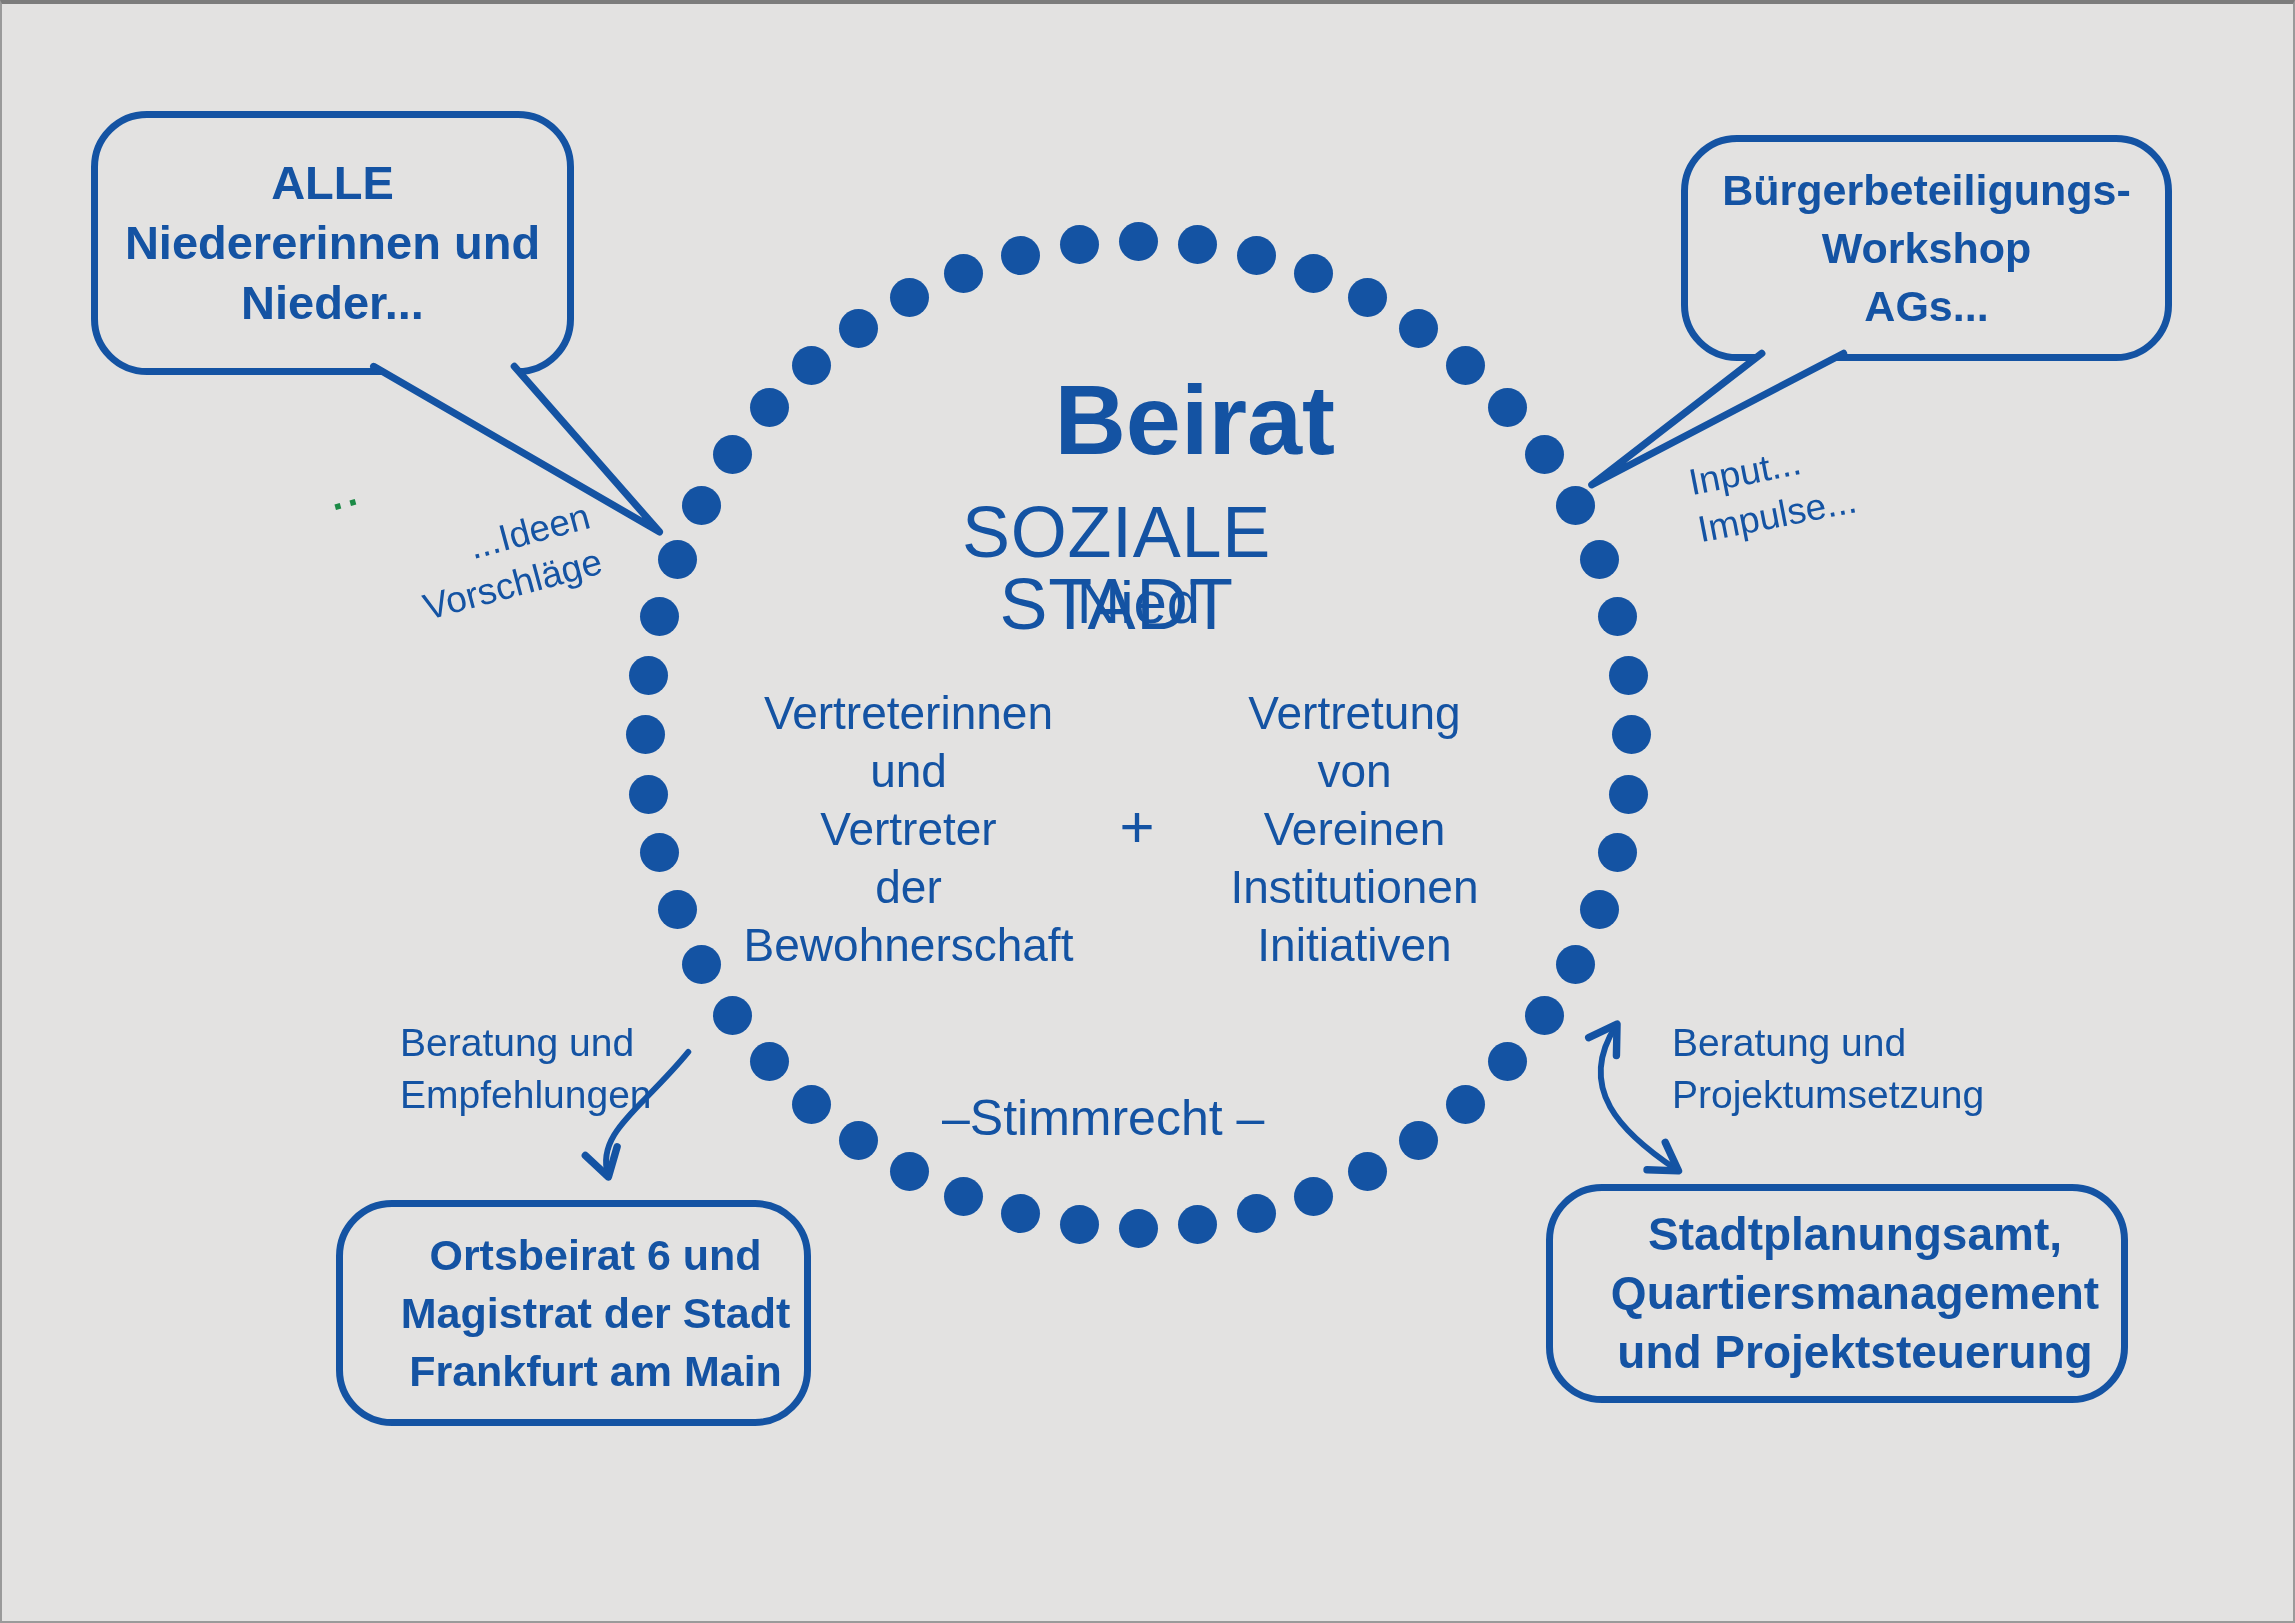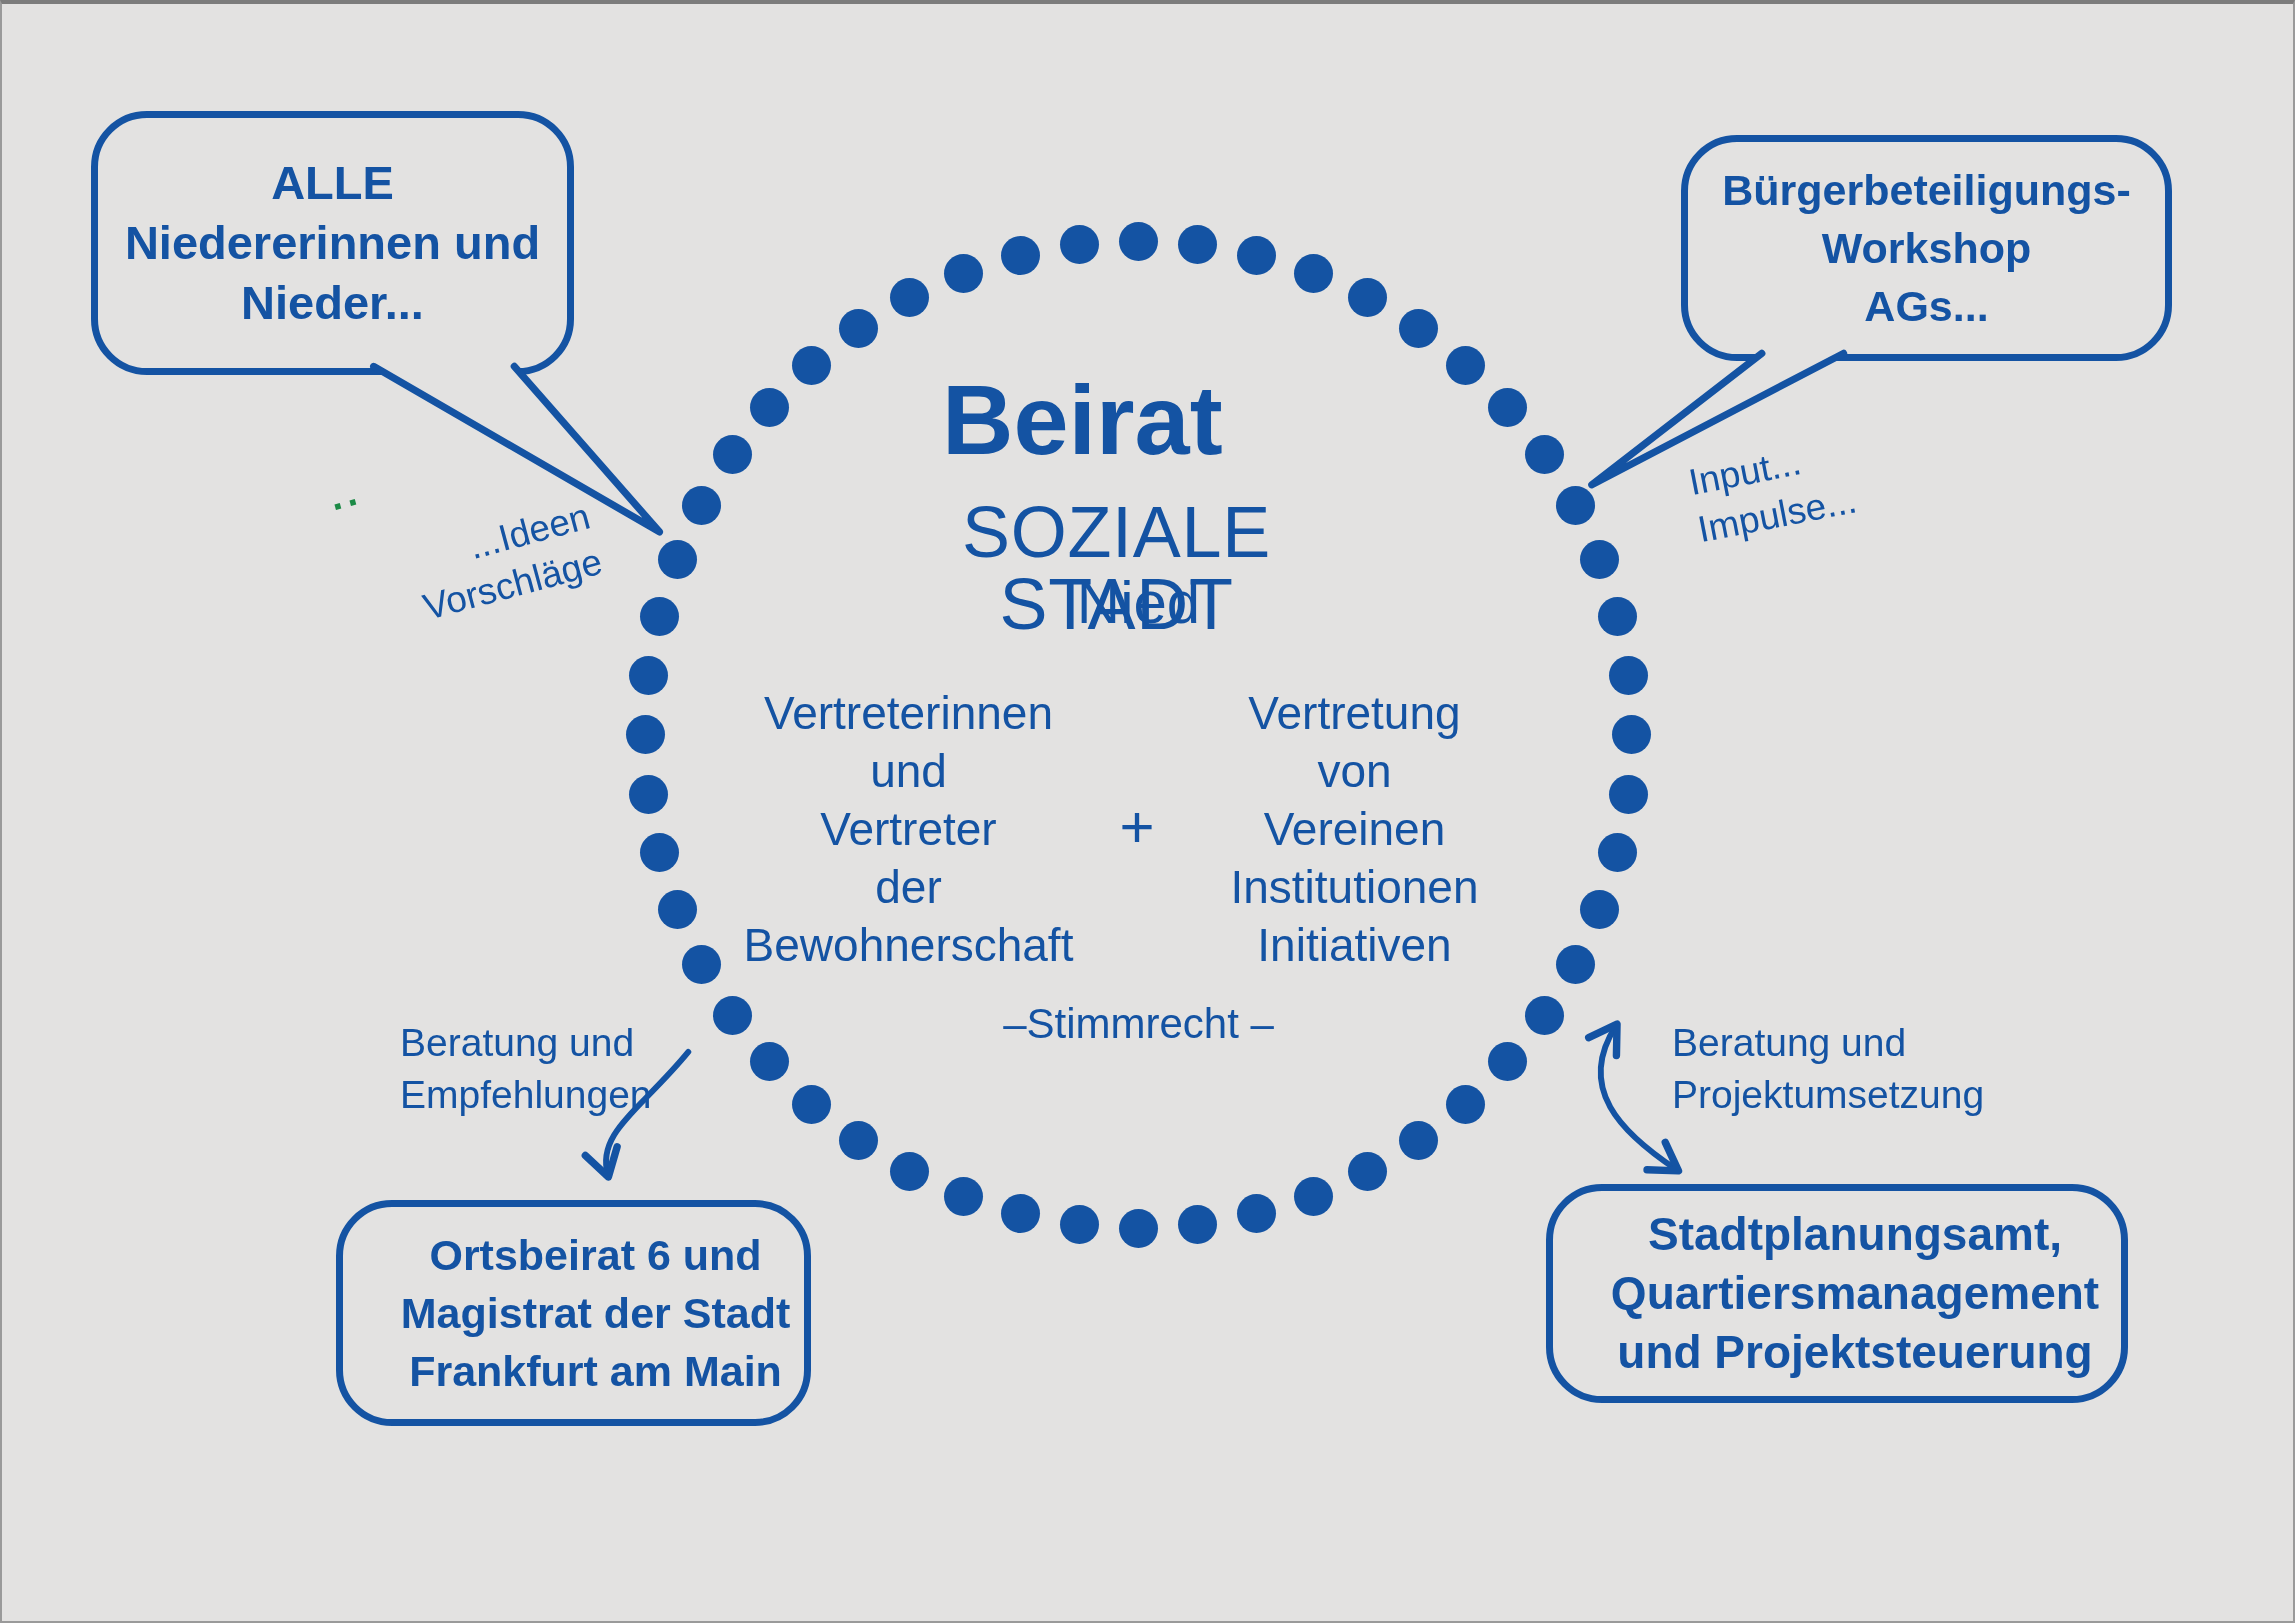--- a/index.html
+++ b/index.html
@@ -26,21 +26,21 @@
     position: absolute;
     width: 39px; height: 39px;
     border-radius: 50%;
     background: #1453a3;
   }
 
   
   .abs { position: absolute; }
   .center-title {
     left: 940px; top: 366px; width: 393px;
-    text-align: left;
+    text-align: right;
     font-size: 99px; font-weight: bold;
     line-height: 1;
   }
   .center-subtitle {
     left: 853px; top: 492px; width: 523px;
     text-align: center;
     font-size: 72px; letter-spacing: 0.7px; word-spacing: 17px;
     line-height: 1;
   }
   .center-region {
@@ -53,23 +53,22 @@
     font-size: 46px; line-height: 58px;
   }
   .column-left  { left: 710px; top: 680px; }
   .column-right { left: 1156px; top: 680px; }
   .plus-sign {
     left: 1099px; top: 793px; width: 72px;
     text-align: center;
     font-size: 60px; line-height: 1;
   }
   .voting-note {
-    left: 940px; top: 999px; width: 393px;
-    text-align: center;
-    font-size: 42px; line-height: 1;
+    left: 940px; top: 1089px; width: 393px;
+    font-size: 50px; line-height: 1;
   }
 
   
   .bubble {
     position: absolute;
     box-sizing: border-box;
     border: 7.2px solid #1453a3;
     border-radius: 56px;
     background: #e3e2e1;
     display: flex; flex-direction: column;

